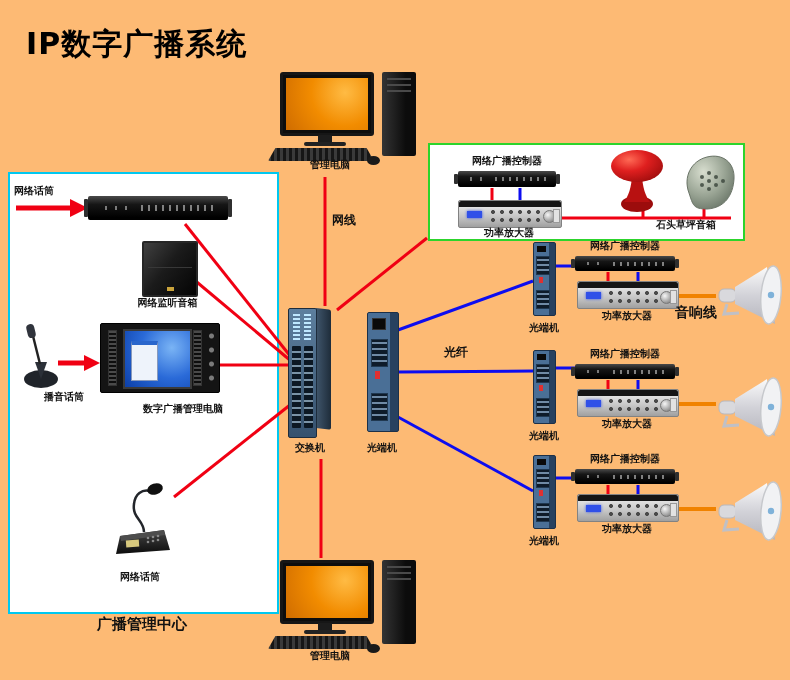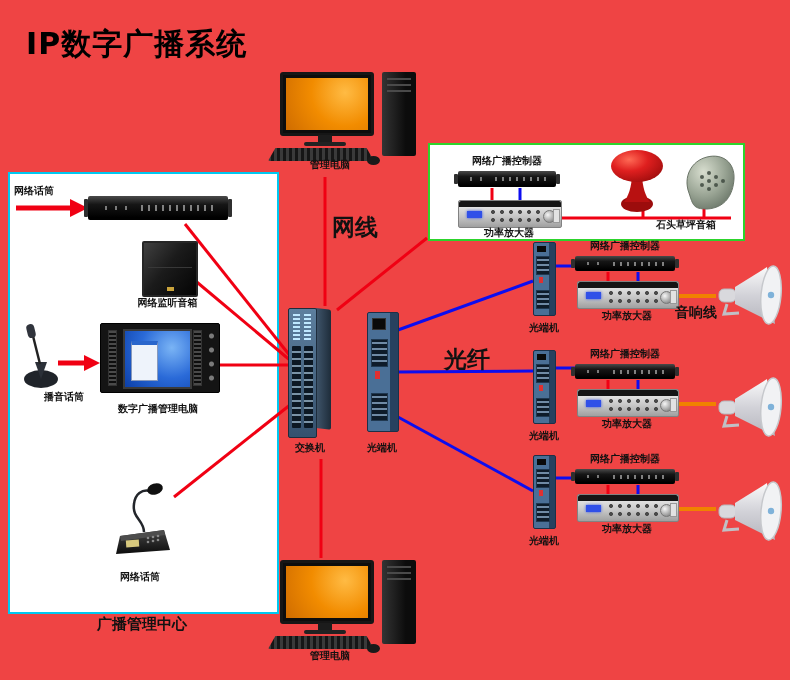--- a/index.html
+++ b/index.html
@@ -1,20 +1,20 @@
 <!DOCTYPE html>
 <html><head>
 <meta charset="utf-8">
 <style>
   html,body{margin:0;padding:0;background:#fff;}
-  #canvas{position:relative;width:790px;height:680px;background:#ef4444;overflow:hidden;
+  #canvas{position:relative;width:790px;height:680px;background:#fdba74;overflow:hidden;
           font-family:"DejaVu Sans","Liberation Sans",sans-serif;}
   .lbl{position:absolute;font-weight:700;color:#111;font-size:10px;text-align:center;
        line-height:1.15;white-space:nowrap;z-index:6;}
-  .lbl-lg{font-size:23px;}
+  .lbl-lg{font-size:12px;}
   #title{position:absolute;left:26px;top:24px;font-size:30px;font-weight:700;color:#000;
          letter-spacing:1px;z-index:6;}
   #wires{position:absolute;left:0;top:0;z-index:4;pointer-events:none;}
   .box{position:absolute;z-index:1;background:#fff;}
   
   .pc{position:absolute;width:152px;height:96px;z-index:5;}
   .pc .mon{position:absolute;left:12px;top:0;width:88px;height:58px;background:#0d0d0d;
            border:3px solid #161616;border-radius:3px;}
   .pc .scr{position:absolute;left:3px;top:3px;right:3px;bottom:3px;
            background:radial-gradient(circle at 72% 28%,#ffbb44,#f28c00 48%,#cf6c00);}
@@ -210,21 +210,21 @@
   <div class="lbl" style="left:8px;top:391px;width:72px;margin-left:20px;">播音话筒</div>
 
   <div class="rpc" style="left:100px;top:323px;width:118px;height:68px;">
     <div class="vent" style="left:6%;"></div>
     <div class="vent" style="right:14%;"></div>
     <div class="scr2">
       <div class="win"></div>
     </div>
     <div class="knobs"></div>
   </div>
-  <div class="lbl" style="left:93px;top:403px;width:130px;">数字广播管理电脑</div>
+  <div class="lbl" style="left:93px;top:403px;width:130px;text-align:right;">数字广播管理电脑</div>
 
   <svg class="art" style="left:110px;top:480px;" width="62" height="80" viewBox="0 0 62 80">
     <polygon points="10,56 54,50 60,70 6,74" fill="url(#gbase)"></polygon>
     <polygon points="10,56 54,50 55,55 11,61" fill="#4d4d4d"></polygon>
     <rect x="16" y="60" width="13" height="7" fill="#d8c97e" transform="rotate(-4 22 63)"></rect>
     <g fill="#8a8a8a">
       <circle cx="38" cy="58" r="1.3"></circle>
         <circle cx="43" cy="57" r="1.3"></circle>
         <circle cx="48" cy="56" r="1.3"></circle>
       <circle cx="38" cy="62" r="1.3"></circle>

